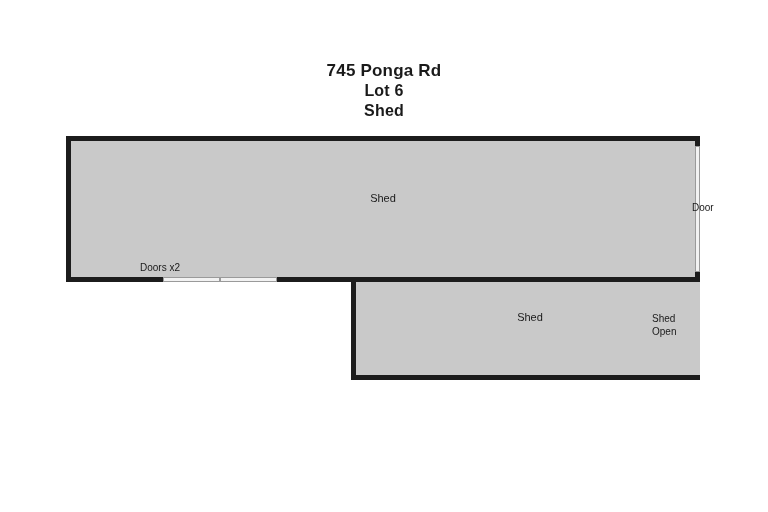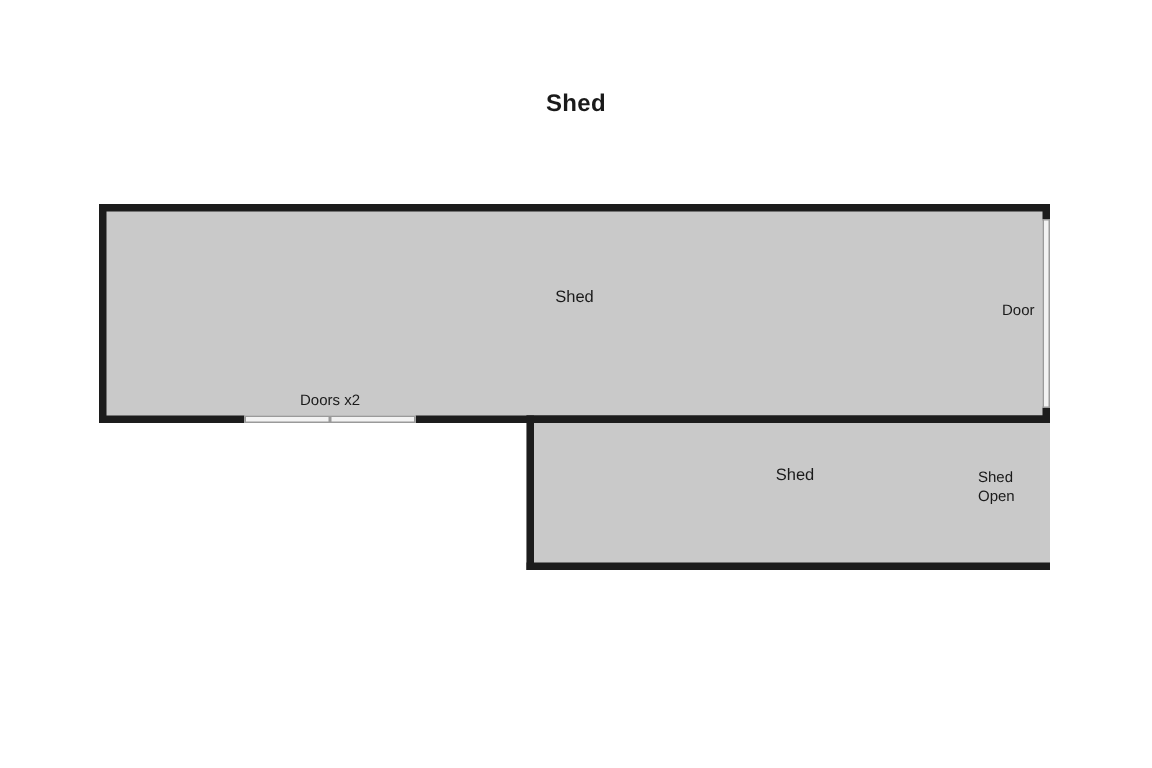--- a/index.html
+++ b/index.html
@@ -105,30 +105,32 @@
   }
   .label-main-room  { left: 283px; top: 191px; width: 200px; }
   .label-lower-room { left: 430px; top: 310px; width: 200px; }
 
   .annot {
     position: absolute;
     color: #1a1a1a;
     font-size: 10px;
     line-height: 13px;
   }
-  .annot-doors-x2 { left: 140px; top: 261px; width: 160px; text-align: center; }
-  .annot-door     { left: 668px; top: 201px; width: 40px;  text-align: left; }
+  .annot-doors-x2 { left: 140px; top: 261px; width: 160px; text-align: left; }
+  .annot-door     { left: 692px; top: 201px; width: 40px;  text-align: left; }
   .annot-open-front { left: 652px; top: 312px; width: 50px; text-align: left; }
 </style>
 </head>
 <body>
 
 <div id="page">
 
   <div class="title-block">
+    <span class="title-line l1">745 Ponga Rd</span>
+    <span class="title-line l2">Lot 6</span>
     <span class="title-line l3">Shed</span>
   </div>
 
   <div class="plan">
 
     <div class="room room-main"></div>
     <div class="room room-lower"></div>
 
     <div class="wall wall-main-top"></div>
     <div class="wall wall-main-left"></div>

